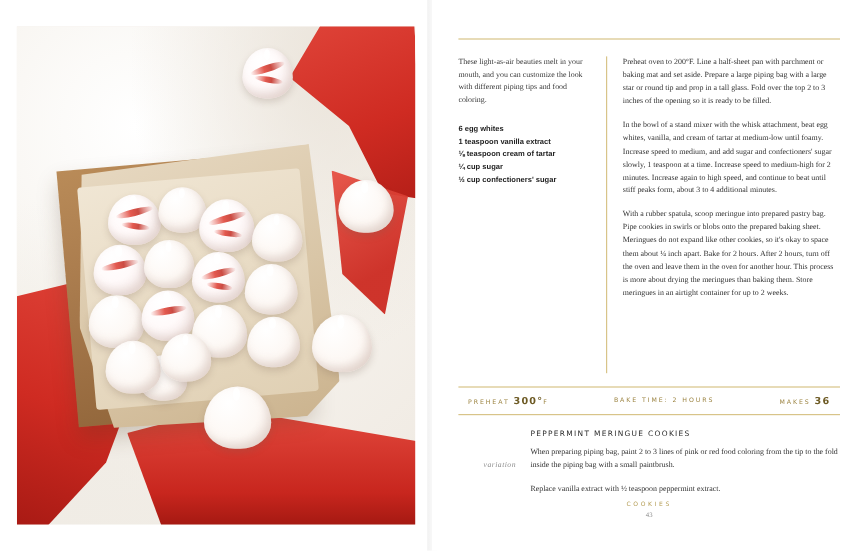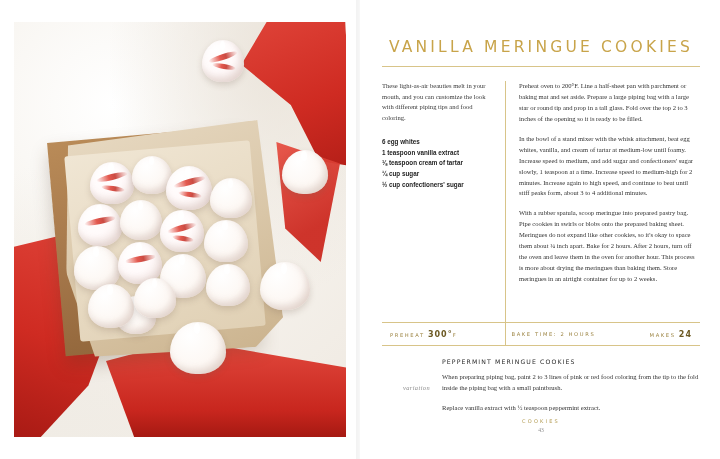--- a/index.html
+++ b/index.html
@@ -340,21 +340,20 @@
       <div class="cookie" style="left:74px;top:262px;width:46px;height:44px;"></div>
       <div class="cookie" style="left:120px;top:256px;width:42px;height:40px;"></div>
     </div>
   </div>
 
   <div class="gutter-shadow"></div>
 
   <div class="right-page">
     <div class="recipe-frame">
 
-      <div class="recipe-title">VANILLA MERINGUE COOKIES</div>
       <div class="rule-top"></div>
 
       <div class="columns">
         <div class="col-left">
           <p class="intro">These light-as-air beauties melt in your mouth, and you can customize the look with different piping tips and food coloring.</p>
           <ul class="ingredients">
             <li>6 egg whites</li>
             <li>1 teaspoon vanilla extract</li>
             <li>⅛ teaspoon cream of tartar</li>
             <li>¼ cup sugar</li>
@@ -372,21 +371,21 @@
         <div class="meta-item">
           <span>PREHEAT</span>
           <b>300°</b><span>F</span>
         </div>
         <div class="meta-item">
           <span>BAKE TIME:</span>
           <span>2 HOURS</span>
         </div>
         <div class="meta-item">
           <span>MAKES</span>
-          <b>24</b>
+          <b>36</b>
         </div>
       </div>
 
       <div class="variation">
         <div class="variation-label">variation</div>
         <div class="variation-body">
           <p class="variation-title">PEPPERMINT MERINGUE COOKIES</p>
           <p class="body-p">When preparing piping bag, paint 2 to 3 lines of pink or red food coloring from the tip to the fold inside the piping bag with a small paintbrush.</p>
           <p class="body-p">Replace vanilla extract with ½ teaspoon peppermint extract.</p>
         </div>

